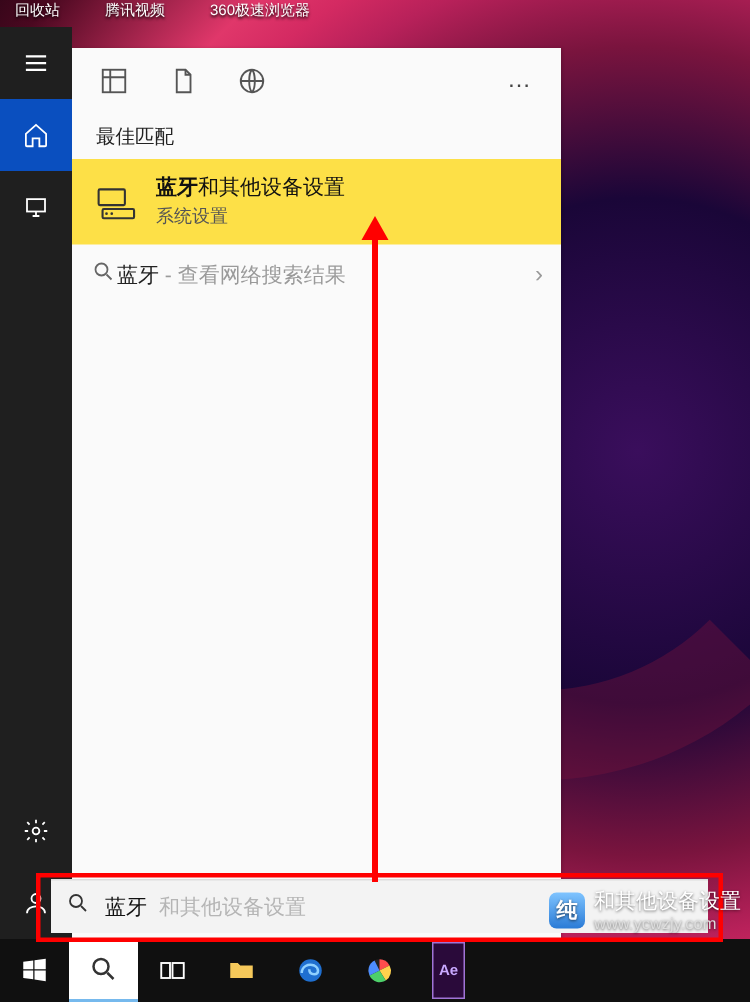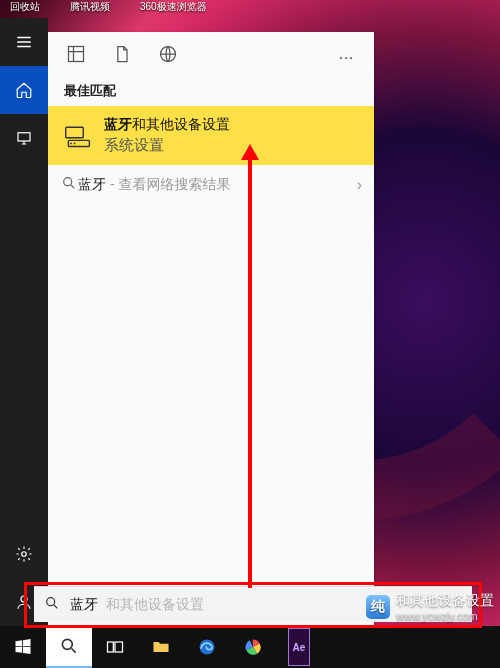--- a/index.html
+++ b/index.html
@@ -34,32 +34,32 @@
     background: #fafafa; z-index: 4; display: flex; flex-direction: column;
     box-shadow: 1px 0 2px rgba(0,0,0,0.15);
   }
   .panel-top {
     height: 44px; display: flex; align-items: center; padding: 0 6px; gap: 2px;
   }
   .panel-top .top-btn { width: 44px; height: 44px; display:flex; align-items:center; justify-content:center; color:#444;}
   .panel-top .top-btn svg { width: 20px; height: 20px; }
   .top-spacer { flex:1; }
 
-  .section-label { padding: 6px 16px; font-size: 13px; color: #222; font-weight: 700; }
+  .section-label { padding: 6px 16px; font-size: 13px; color: #222; font-weight: 400; }
 
   .best-match {
     display:flex; align-items:center; gap: 12px; padding: 10px 16px;
     background: #fde047; min-height: 56px;
   }
   .best-match .bm-icon { width: 28px; height: 28px; color:#333; }
   .best-match .bm-icon svg { width:100%; height:100%; }
   .bm-text { display:flex; flex-direction:column; }
   .bm-title { font-size: 14px; color:#111; }
   .bm-title .hl { font-weight: 700; }
-  .bm-sub { font-size: 15px; color:#555; margin-top:2px; }
+  .bm-sub { font-size: 12px; color:#555; margin-top:2px; }
 
   .web-item {
     display:flex; align-items:center; padding: 10px 12px; color:#444;justify-content:space-between;
   }
   .web-item .w-icon { width: 18px; text-align:center; }
   .web-item .w-text { flex:1; font-size: 14px; }
   .web-item .w-text .hl { color:#222; }
   .web-item .w-text .hint { color:#9a9a9a; }
   .web-item .chev { color:#999; font-size: 16px; }
 

